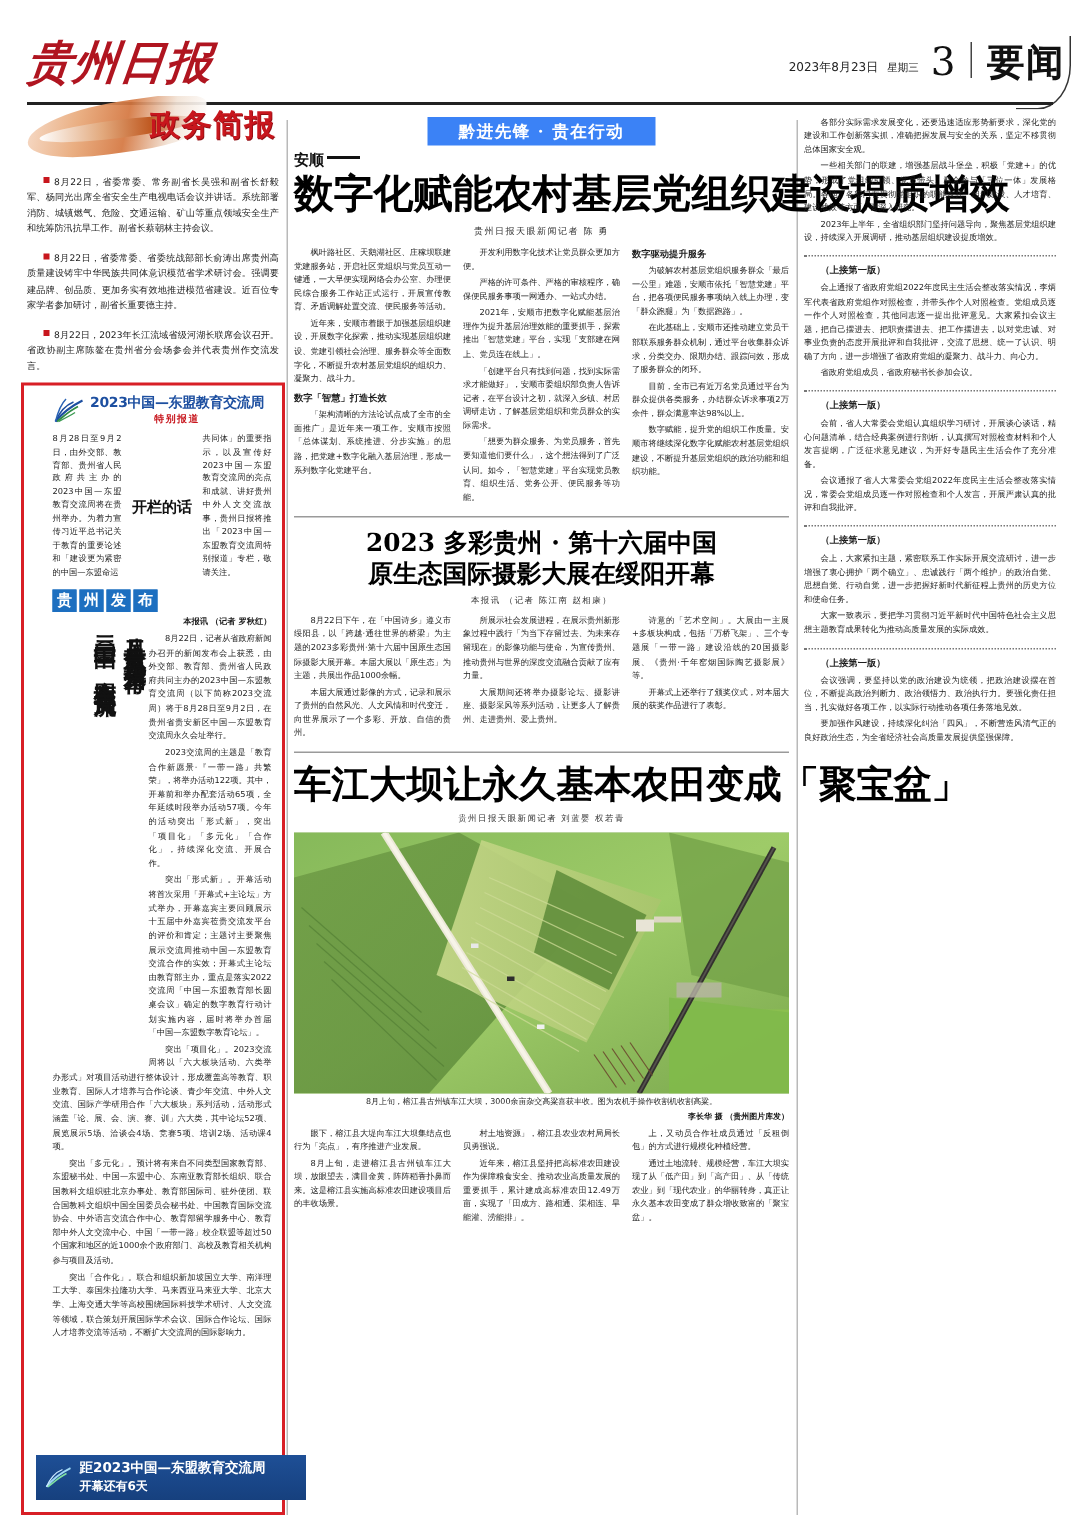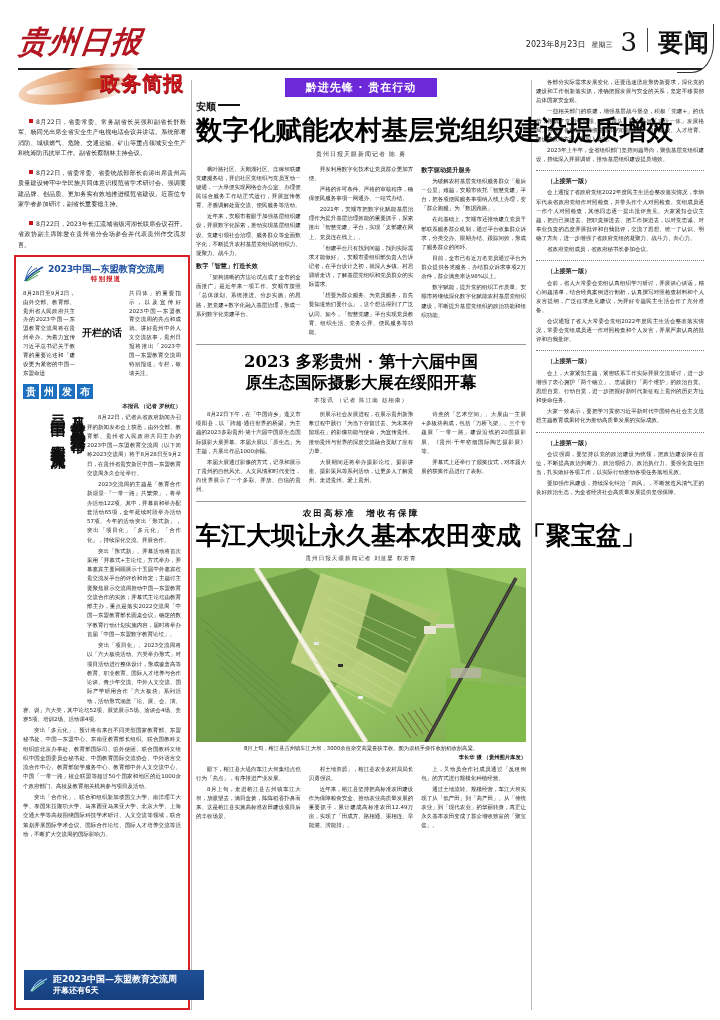--- a/index.html
+++ b/index.html
@@ -85,21 +85,21 @@
   .brief-bullet{
     display:inline-block;width:4px;height:4px;background:#c8161d;
     margin-right:3px;vertical-align:1px;
   }
 
   
   .redbox{
     position:absolute;left:14px;top:255px;width:176px;height:755px;
     border:2.2px solid #d81f26;box-sizing:border-box;background:#fff;
   }
-  .redbox-inner{padding:7px 7px 4px 7px;}
+  .redbox-inner{padding:7px 7px 4px 19px;}
 
   .aseanlogo{display:flex;align-items:center;gap:3px;margin-bottom:5px;}
   .aseanlogo .leaf{
     width:22px;height:18px;flex:none;position:relative;
   }
   .aseanlogo .ttl{
     font-size:9.3px;font-weight:bold;color:#1d4fa0;line-height:1.15;
     font-family:"DejaVu Sans","Liberation Sans",sans-serif;letter-spacing:-.2px;
   }
   .aseanlogo .sub{
@@ -143,21 +143,21 @@
     background:linear-gradient(180deg,#1e4f96 0%,#16407e 100%);
     display:flex;align-items:center;gap:4px;padding:0 5px;box-sizing:border-box;
   }
   .countdown .cd-text{color:#fff;font-size:9px;font-weight:bold;line-height:1.2;}
   .countdown .cd-sub{color:#fff;font-size:8px;font-weight:bold;text-align:left;}
 
   
   .col-center{position:absolute;left:196px;top:78px;width:330px;}
 
   .banner-kicker{
-    margin:0 auto;display:block;width:152px;background:#6d28d9;color:#fff;
+    margin:0 auto;display:block;width:152px;background:#3b82f6;color:#fff;
     font-family:"DejaVu Serif","Liberation Serif",serif;
     font-size:11px;font-weight:bold;text-align:center;padding:2px 0;letter-spacing:1px;
   }
   .anshun{
     font-family:"DejaVu Serif","Liberation Serif",serif;
     font-size:10px;font-weight:bold;color:#111;margin-top:3px;
   }
   .anshun .dash{display:inline-block;width:22px;height:1.6px;background:#111;vertical-align:4px;margin-left:2px;}
 
   .main-head{
@@ -343,21 +343,20 @@
       <p>8月22日下午，在「中国诗乡」遵义市绥阳县，以「跨越·通往世界的桥梁」为主题的2023多彩贵州·第十六届中国原生态国际摄影大展开幕。本届大展以「原生态」为主题，共展出作品1000余幅。</p>
       <p>本届大展通过影像的方式，记录和展示了贵州的自然风光、人文风情和时代变迁，向世界展示了一个多彩、开放、自信的贵州。</p>
       <p>所展示社会发展进程，在展示贵州新形象过程中践行「为当下存留过去、为未来存留现在」的影像功能与使命，为宣传贵州、推动贵州与世界的深度交流融合贡献了应有力量。</p>
       <p>大展期间还将举办摄影论坛、摄影讲座、摄影采风等系列活动，让更多人了解贵州、走进贵州、爱上贵州。</p>
       <p>诗意的「艺术空间」。大展由一主展+多板块构成，包括「万桥飞架」、三个专题展「一带一路」建设沿线的20国摄影展、《贵州·千年窑烟国际陶艺摄影展》等。</p>
       <p>开幕式上还举行了颁奖仪式，对本届大展的获奖作品进行了表彰。</p>
     </div>
 
     <div class="hr-thin"></div>
 
-    <div class="kicker3">农田高标准　增收有保障</div>
     <div class="head3">车江大坝让永久基本农田变成「聚宝盆」</div>
     <div class="head3-byline">贵州日报天眼新闻记者 刘蓝婴 权若青</div>
 
     <div class="photo">
       <svg width="330" height="174" viewBox="0 0 330 174" preserveAspectRatio="none">
         <defs>
           <linearGradient id="g1" x1="0" y1="0" x2="1" y2="1">
             <stop offset="0%" stop-color="#86b95a"></stop>
               <stop offset="50%" stop-color="#9ecb68"></stop>
               <stop offset="100%" stop-color="#7ba84e"></stop>

